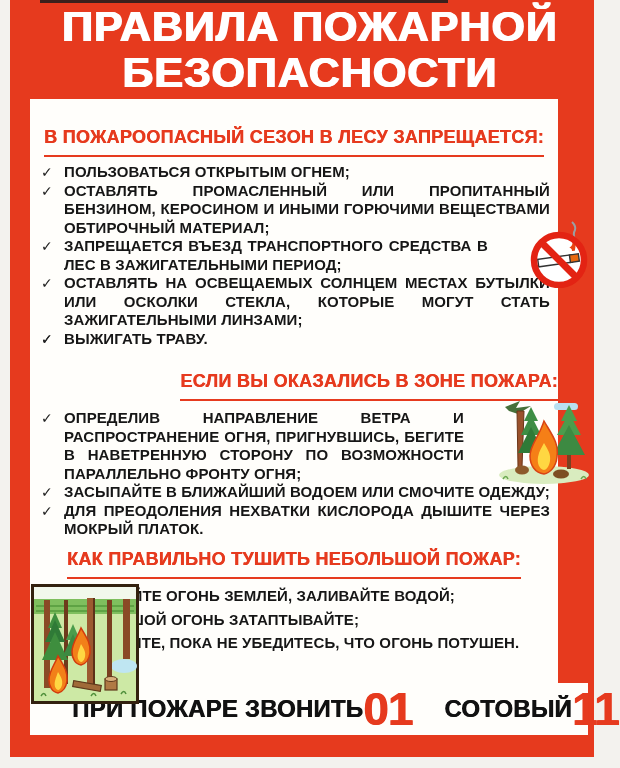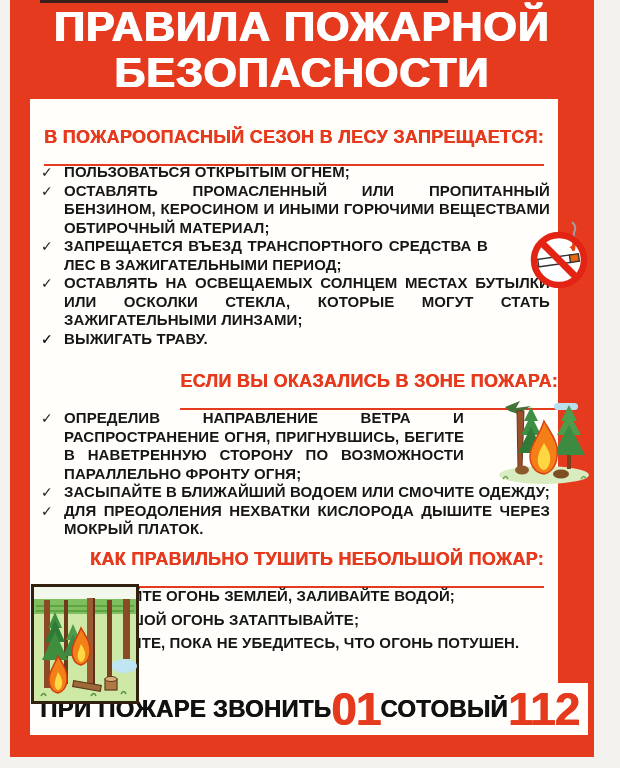--- a/index.html
+++ b/index.html
@@ -4,45 +4,45 @@
 <style>
   :root{
     --red:#e63a1e; --text-black:#161616; --paper-white:#fffefb;
   }
   *{box-sizing:border-box;margin:0;padding:0;}
   html,body{width:620px;height:768px;}
   body{font-family:"Liberation Sans","DejaVu Sans",sans-serif;background:#efeeea;}
   .page{position:relative;width:620px;height:768px;background:#f3f2ee;overflow:hidden;}
   .poster{position:absolute;left:10px;top:0;width:584px;height:757px;background:var(--red);}
   .scan-line{position:absolute;left:30px;top:0;width:408px;height:3px;background:#1c1c1c;opacity:.85;}
-  .title{position:absolute;top:3px;left:0;width:100%;text-align:center;color:#fff;
+  .title{position:absolute;top:3px;left:8px;width:100%;text-align:center;color:#fff;
          font-weight:bold;font-size:43px;line-height:46px;letter-spacing:1px;
          text-shadow:.8px 0 currentColor,-.8px 0 currentColor;}
   .content{position:absolute;left:20px;top:99px;width:528px;height:584px;background:var(--paper-white);}
   .phone-strip{position:absolute;left:20px;top:683px;width:558px;height:52px;background:var(--paper-white);
                display:flex;align-items:center;justify-content:space-between;padding:0 10px 0 10px;z-index:1;}
   .sec-heading{position:absolute;left:0;width:100%;text-align:center;color:var(--red);
                font-weight:bold;font-size:18px;letter-spacing:.3px;
                text-shadow:.4px 0 currentColor;}
-  .sec-heading .u{border-bottom:2.5px solid currentColor;padding-bottom:17px;}
-  .h1{top:28px;} .h2{top:272px;text-align:right;} .h3{top:450px;margin-left:23px;}
+  .sec-heading .u{border-bottom:2.5px solid currentColor;padding-bottom:8px;}
+  .h1{top:28px;} .h2{top:272px;text-align:right;} .h3{top:450px;}
   ul.rules{list-style:none;position:absolute;left:8px;right:8px;}
   .list1{top:64px;} .list2{top:310px;} .list3{top:488px;left:116px;right:4px;}
   ul.rules li{position:relative;padding-left:26px;text-align:justify;
       font-size:15px;line-height:18.5px;font-weight:bold;color:var(--text-black);letter-spacing:.1px;}
   .list3 li{font-size:14.5px;line-height:19px;margin-bottom:5px;}
   .check{position:absolute;left:3px;top:0;font-size:14px;color:#222;}
   li.pr-smoke{padding-right:62px;}
   li.pr-fire{padding-right:86px;}
   .img-box{position:absolute;z-index:5;}
   .no-smoking{left:517px;top:220px;width:64px;height:68px;}
   .fire-animals{left:487px;top:395px;width:94px;height:90px;}
   .forest-scene{left:21px;top:584px;width:108px;height:120px;}
   .call,.cell{font-size:24px;font-weight:bold;color:#111;white-space:nowrap;
-      letter-spacing:.2px;text-shadow:.6px 0 currentColor;}
+      letter-spacing:.2px;text-shadow:.6px 0 currentColor;margin-left:32px;}
   .num{font-size:46px;font-weight:bold;color:var(--red);line-height:1;white-space:nowrap;
       letter-spacing:-1px;text-shadow:.8px 0 currentColor;text-align:center;}
 </style>
 </head>
 <body>
 
 <div class="page">
   <div class="poster">
     <div class="scan-line"></div>
 

